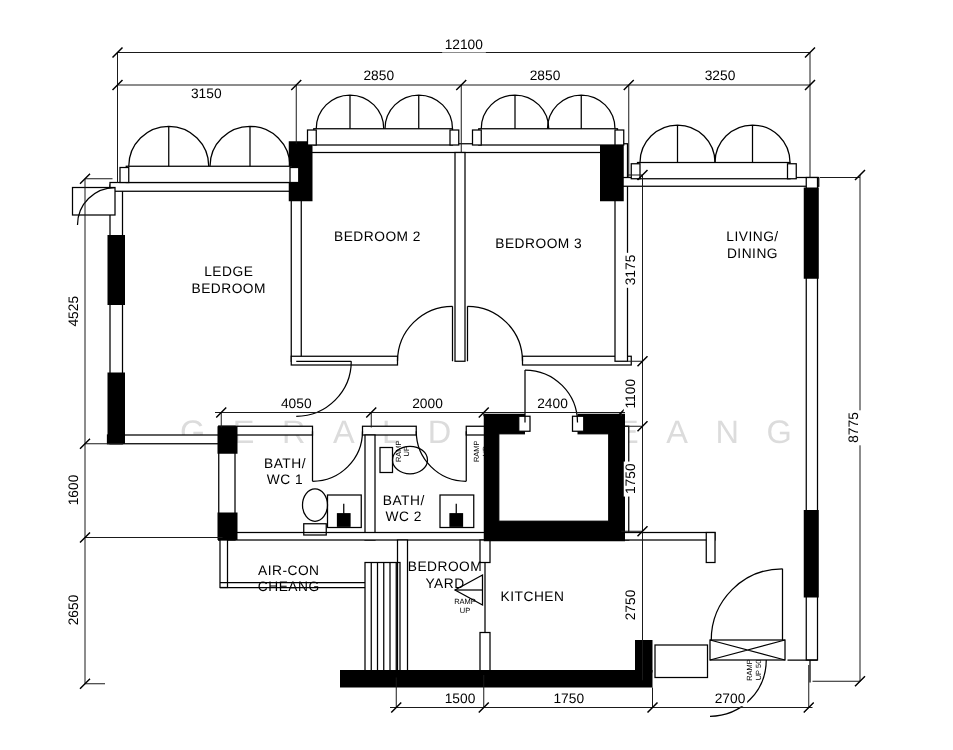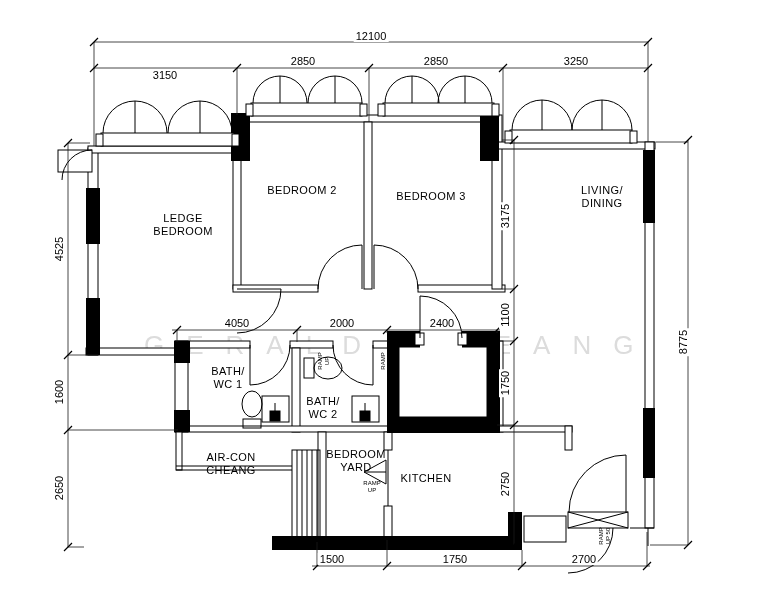--- a/index.html
+++ b/index.html
@@ -248,21 +248,21 @@
     <div class="dim-v" style="left:59px;top:392px">1600</div>
     <div class="dim-v" style="left:59px;top:488px">2650</div>
     <div class="dim-v" style="left:505px;top:216px">3175</div>
     <div class="dim-v" style="left:505px;top:315px">1100</div>
     <div class="dim-v" style="left:505px;top:383px">1750</div>
     <div class="dim-v" style="left:505px;top:484px">2750</div>
     <div class="dim-v" style="left:683px;top:342px">8775</div>
     <div class="dim" style="left:237px;top:323px">4050</div>
     <div class="dim" style="left:342px;top:323px">2000</div>
     <div class="dim" style="left:442px;top:323px">2400</div>
-    <div class="dim" style="left:332px;top:559px">1500</div>
+    <div class="dim" style="left:368px;top:559px">1500</div>
     <div class="dim" style="left:455px;top:559px">1750</div>
     <div class="dim" style="left:584px;top:559px">2700</div>
 
     <div class="tiny-v" style="left:323px;top:361px">
       <span>RAMP</span>
         <span>UP</span>
       </div>
     <div class="tiny-v" style="left:386px;top:361px">
       <span>RAMP</span>
         <span>UP</span>

